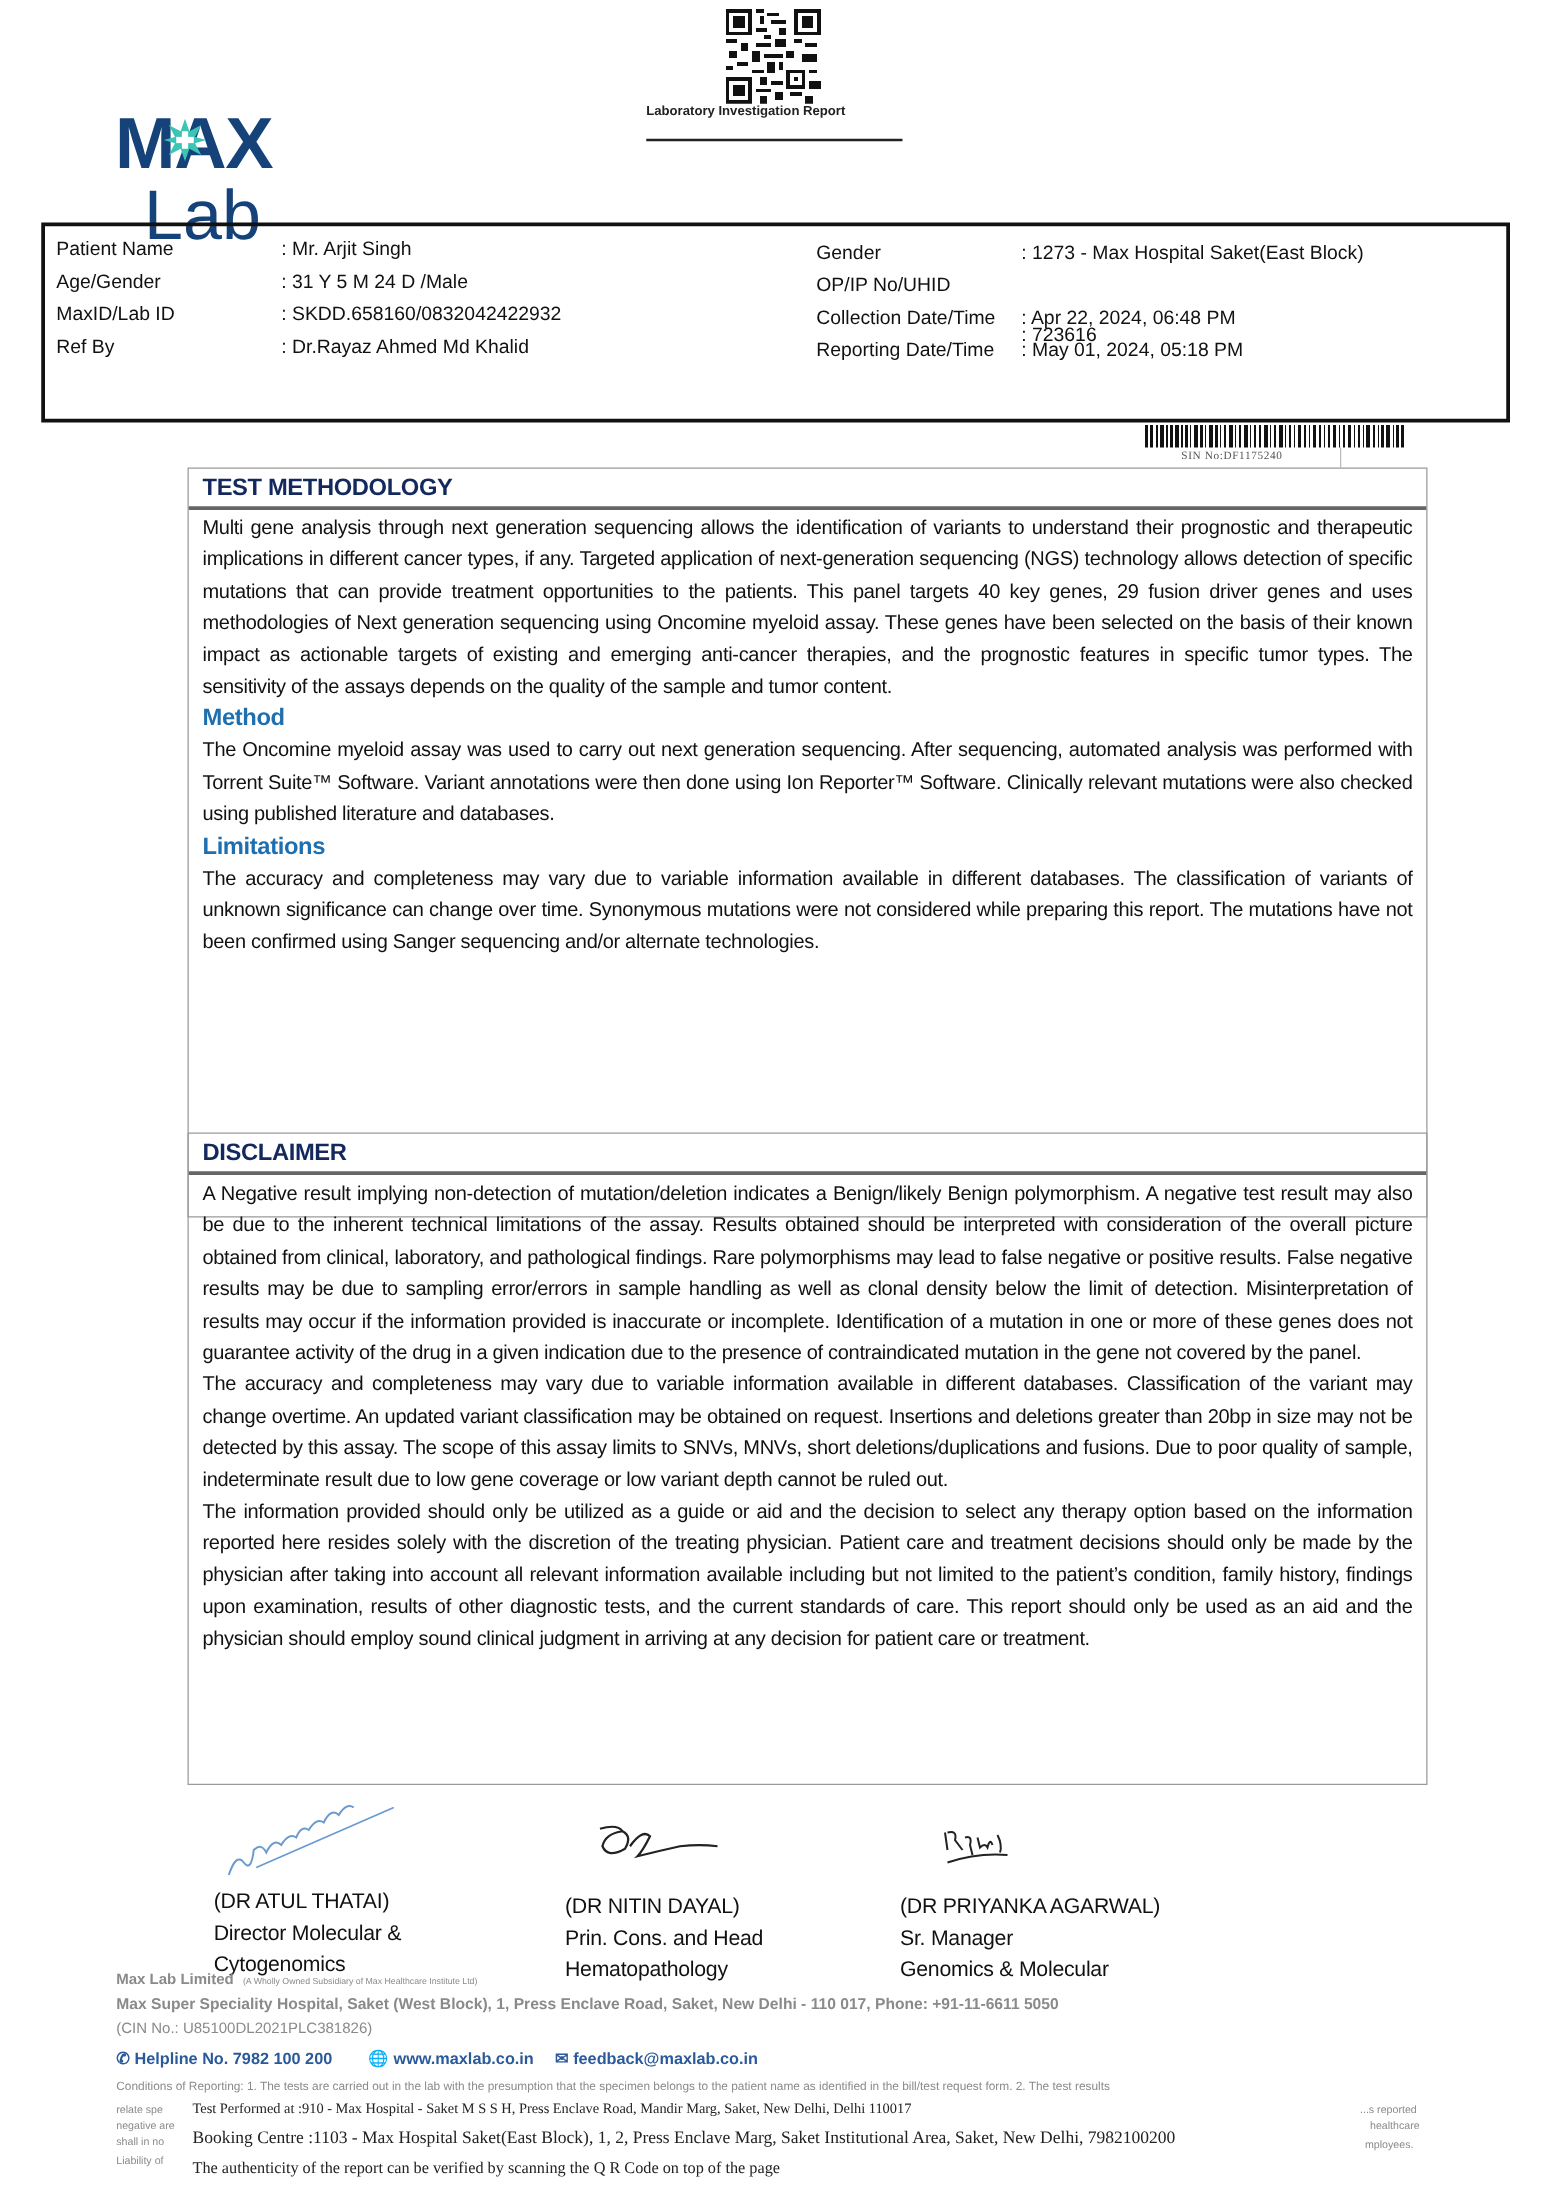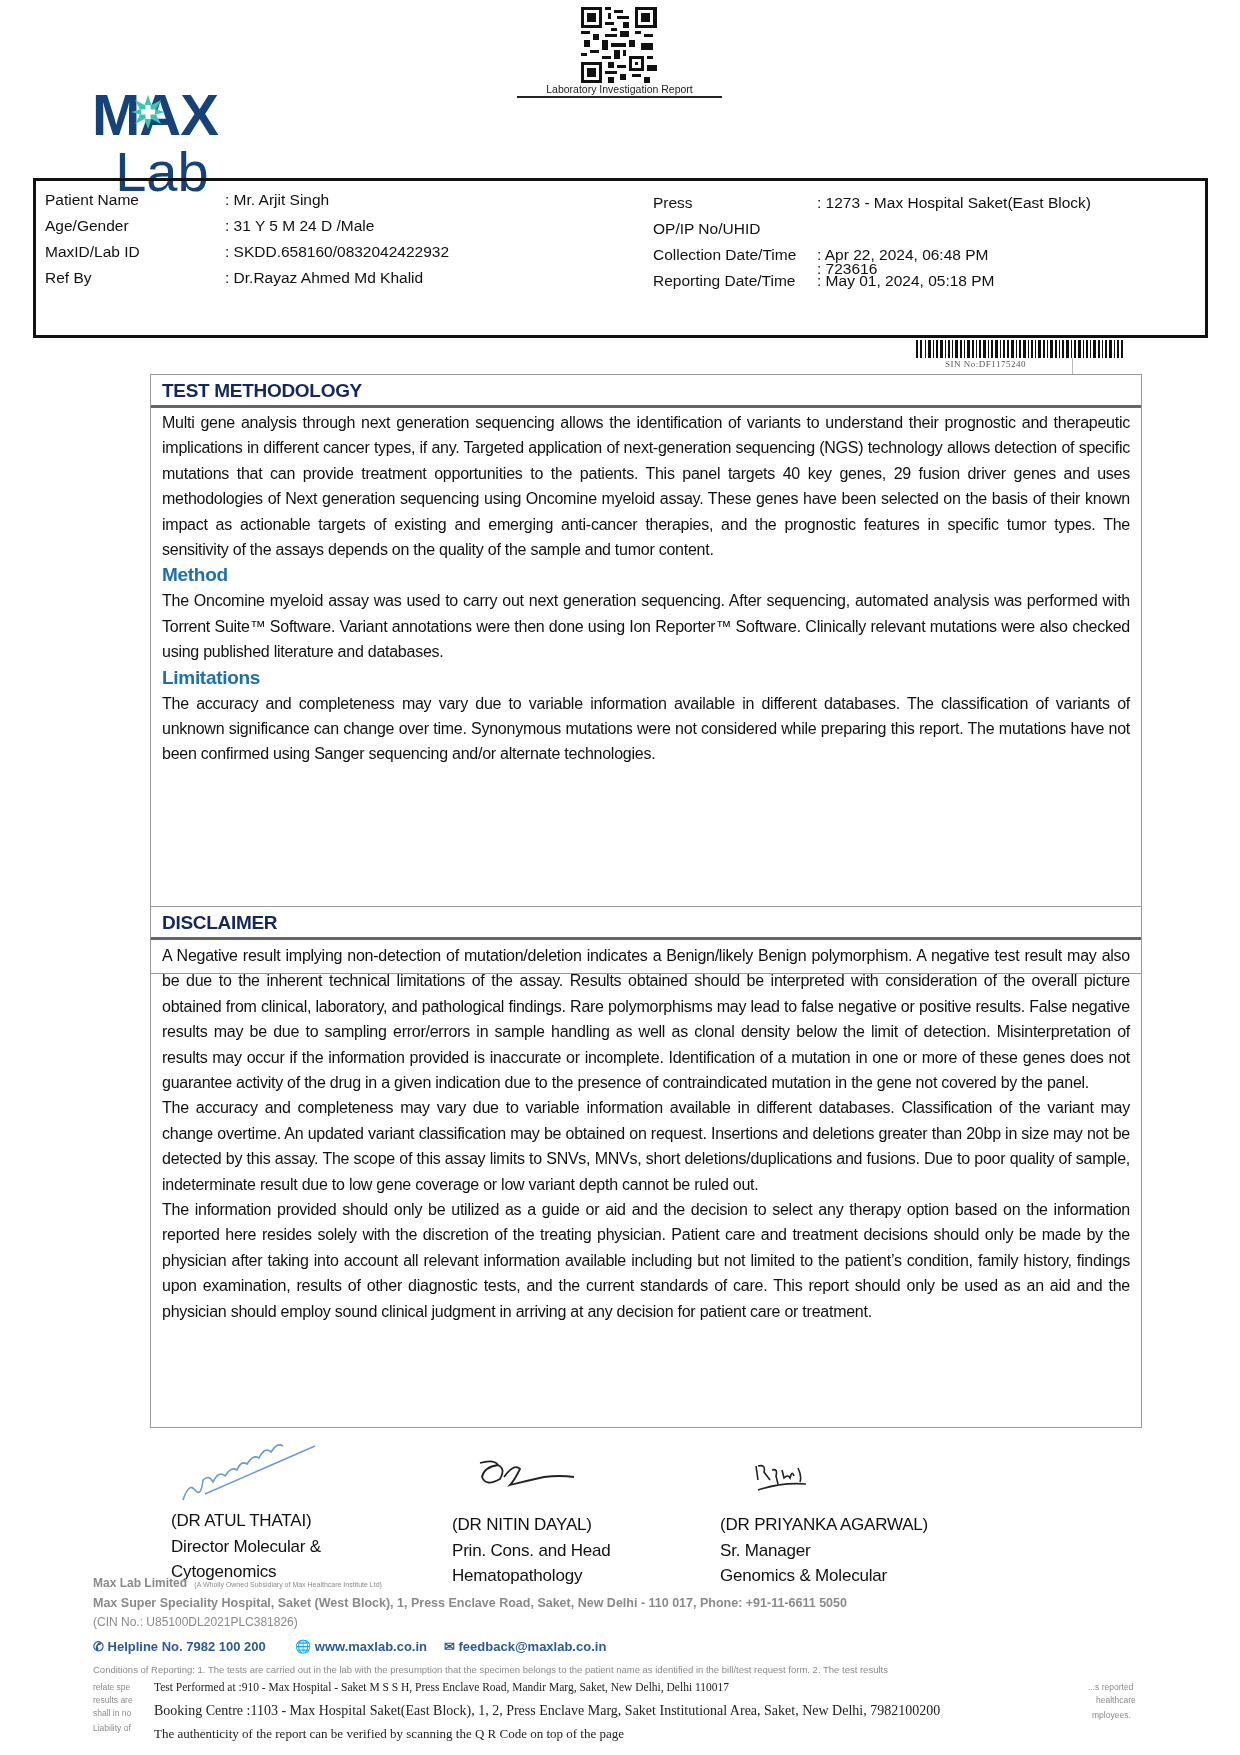--- a/index.html
+++ b/index.html
@@ -8,21 +8,21 @@
 
   
   .logo { left: 92px; top: 86px; height: 58px; display: flex; align-items: center; }
   .logo-shield { width: 48px; height: 56px; background: #16427a; border-radius: 2px 2px 22px 22px; position: relative; margin-right: 14px; }
   .logo-shield .star { position: absolute; left: 6px; top: 8px; width: 36px; height: 36px; }
   .logo-max { font-family: "Liberation Sans", sans-serif; font-weight: 700; font-size: 58px; color: #16427a; letter-spacing: -1px; line-height: 1; }
   .logo-lab { font-family: "Liberation Sans", sans-serif; font-weight: 400; font-size: 56px; color: #16427a; margin-left: 14px; line-height: 1; }
 
   
   .qr { left: 580px; top: 7px; width: 77px; height: 76px; }
-  .report-title { left: 517px; top: 83px; width: 205px; text-align: center; font-size: 10.5px; font-weight: 400; color: #222; border-bottom: 2px solid #222; padding-bottom: 1px; }
+  .report-title { left: 517px; top: 83px; width: 205px; font-size: 10.5px; font-weight: 700; color: #222; border-bottom: 2px solid #222; padding-bottom: 16px; }
 
   
   .patient-box { left: 33px; top: 178px; width: 1175px; height: 160px; border: 3px solid #111; box-sizing: border-box; }
   .pi { position: absolute; font-size: 15.5px; color: #111; white-space: nowrap; }
   .pi-label { }
   .pi-val { }
 
   
   .barcode { left: 916px; top: 340px; width: 210px; height: 18px; }
   .sin { left: 945px; top: 359px; font-family: "Liberation Serif", serif; font-size: 9px; color: #555; letter-spacing: 0.5px; }
@@ -115,21 +115,21 @@
 <div class="abs patient-box">
   <span class="pi pi-label" style="left:9px; top:10px;">Patient Name</span>
   <span class="pi pi-val" style="left:189px; top:10px;">: Mr. Arjit Singh</span>
   <span class="pi pi-label" style="left:9px; top:36px;">Age/Gender</span>
   <span class="pi pi-val" style="left:189px; top:36px;">: 31 Y 5 M 24 D /Male</span>
   <span class="pi pi-label" style="left:9px; top:62px;">MaxID/Lab ID</span>
   <span class="pi pi-val" style="left:189px; top:62px;">: SKDD.658160/0832042422932</span>
   <span class="pi pi-label" style="left:9px; top:88px;">Ref By</span>
   <span class="pi pi-val" style="left:189px; top:88px;">: Dr.Rayaz Ahmed Md Khalid</span>
 
-  <span class="pi pi-label" style="left:617px; top:13px;">Press</span>
+  <span class="pi pi-label" style="left:617px; top:13px;">Gender</span>
   <span class="pi pi-val" style="left:781px; top:13px;">: 1273 - Max Hospital Saket(East Block)</span>
   <span class="pi pi-label" style="left:617px; top:39px;">OP/IP No/UHID</span>
   <span class="pi pi-val" style="left:781px; top:39px;margin-top:40px;">: 723616</span>
   <span class="pi pi-label" style="left:617px; top:65px;">Collection Date/Time</span>
   <span class="pi pi-val" style="left:781px; top:65px;">: Apr 22, 2024, 06:48 PM</span>
   <span class="pi pi-label" style="left:617px; top:91px;">Reporting Date/Time</span>
   <span class="pi pi-val" style="left:781px; top:91px;">: May 01, 2024, 05:18 PM</span>
 </div>
 
 <div class="abs barcode">
@@ -256,21 +256,21 @@
   <span>🌐</span>
   <span>www.maxlab.co.in</span>
 </div>
 <div class="footer-blue" style="left:444px; top:1639px;">
   <span>✉</span>
   <span>feedback@maxlab.co.in</span>
 </div>
 
 <div class="footer-gray" style="left:93px; top:1664px; font-size:9.5px;">Conditions of Reporting: 1. The tests are carried out in the lab with the presumption that the specimen belongs to the patient name as identified in the bill/test request form. 2. The test results</div>
 <div class="footer-gray" style="left:93px; top:1682px; font-size:8.5px;">relate spe</div>
-<div class="footer-gray" style="left:93px; top:1695px; font-size:8.5px;">results are</div>
+<div class="footer-gray" style="left:93px; top:1695px; font-size:8.5px;">negative are</div>
 <div class="footer-gray" style="left:93px; top:1708px; font-size:8.5px;">shall in no</div>
 <div class="footer-gray" style="left:93px; top:1723px; font-size:8.5px;">Liability of</div>
 <div class="footer-gray" style="left:1088px; top:1682px; font-size:8.5px;">...s reported</div>
 <div class="footer-gray" style="left:1096px; top:1695px; font-size:8.5px;">healthcare</div>
 <div class="footer-gray" style="left:1092px; top:1710px; font-size:8.5px;">mployees.</div>
 
 <div class="footer-serif" style="left:154px; top:1681px; font-size:11.5px;">Test Performed at :910 - Max Hospital - Saket M S S H, Press Enclave Road, Mandir Marg, Saket, New Delhi, Delhi 110017</div>
 <div class="footer-serif" style="left:154px; top:1703px; font-size:14px;">Booking Centre :1103 - Max Hospital Saket(East Block), 1, 2, Press Enclave Marg, Saket Institutional Area, Saket, New Delhi, 7982100200</div>
 <div class="footer-serif" style="left:154px; top:1726px; font-size:13px;">The authenticity of the report can be verified by scanning the Q R Code on top of the page</div>
 

